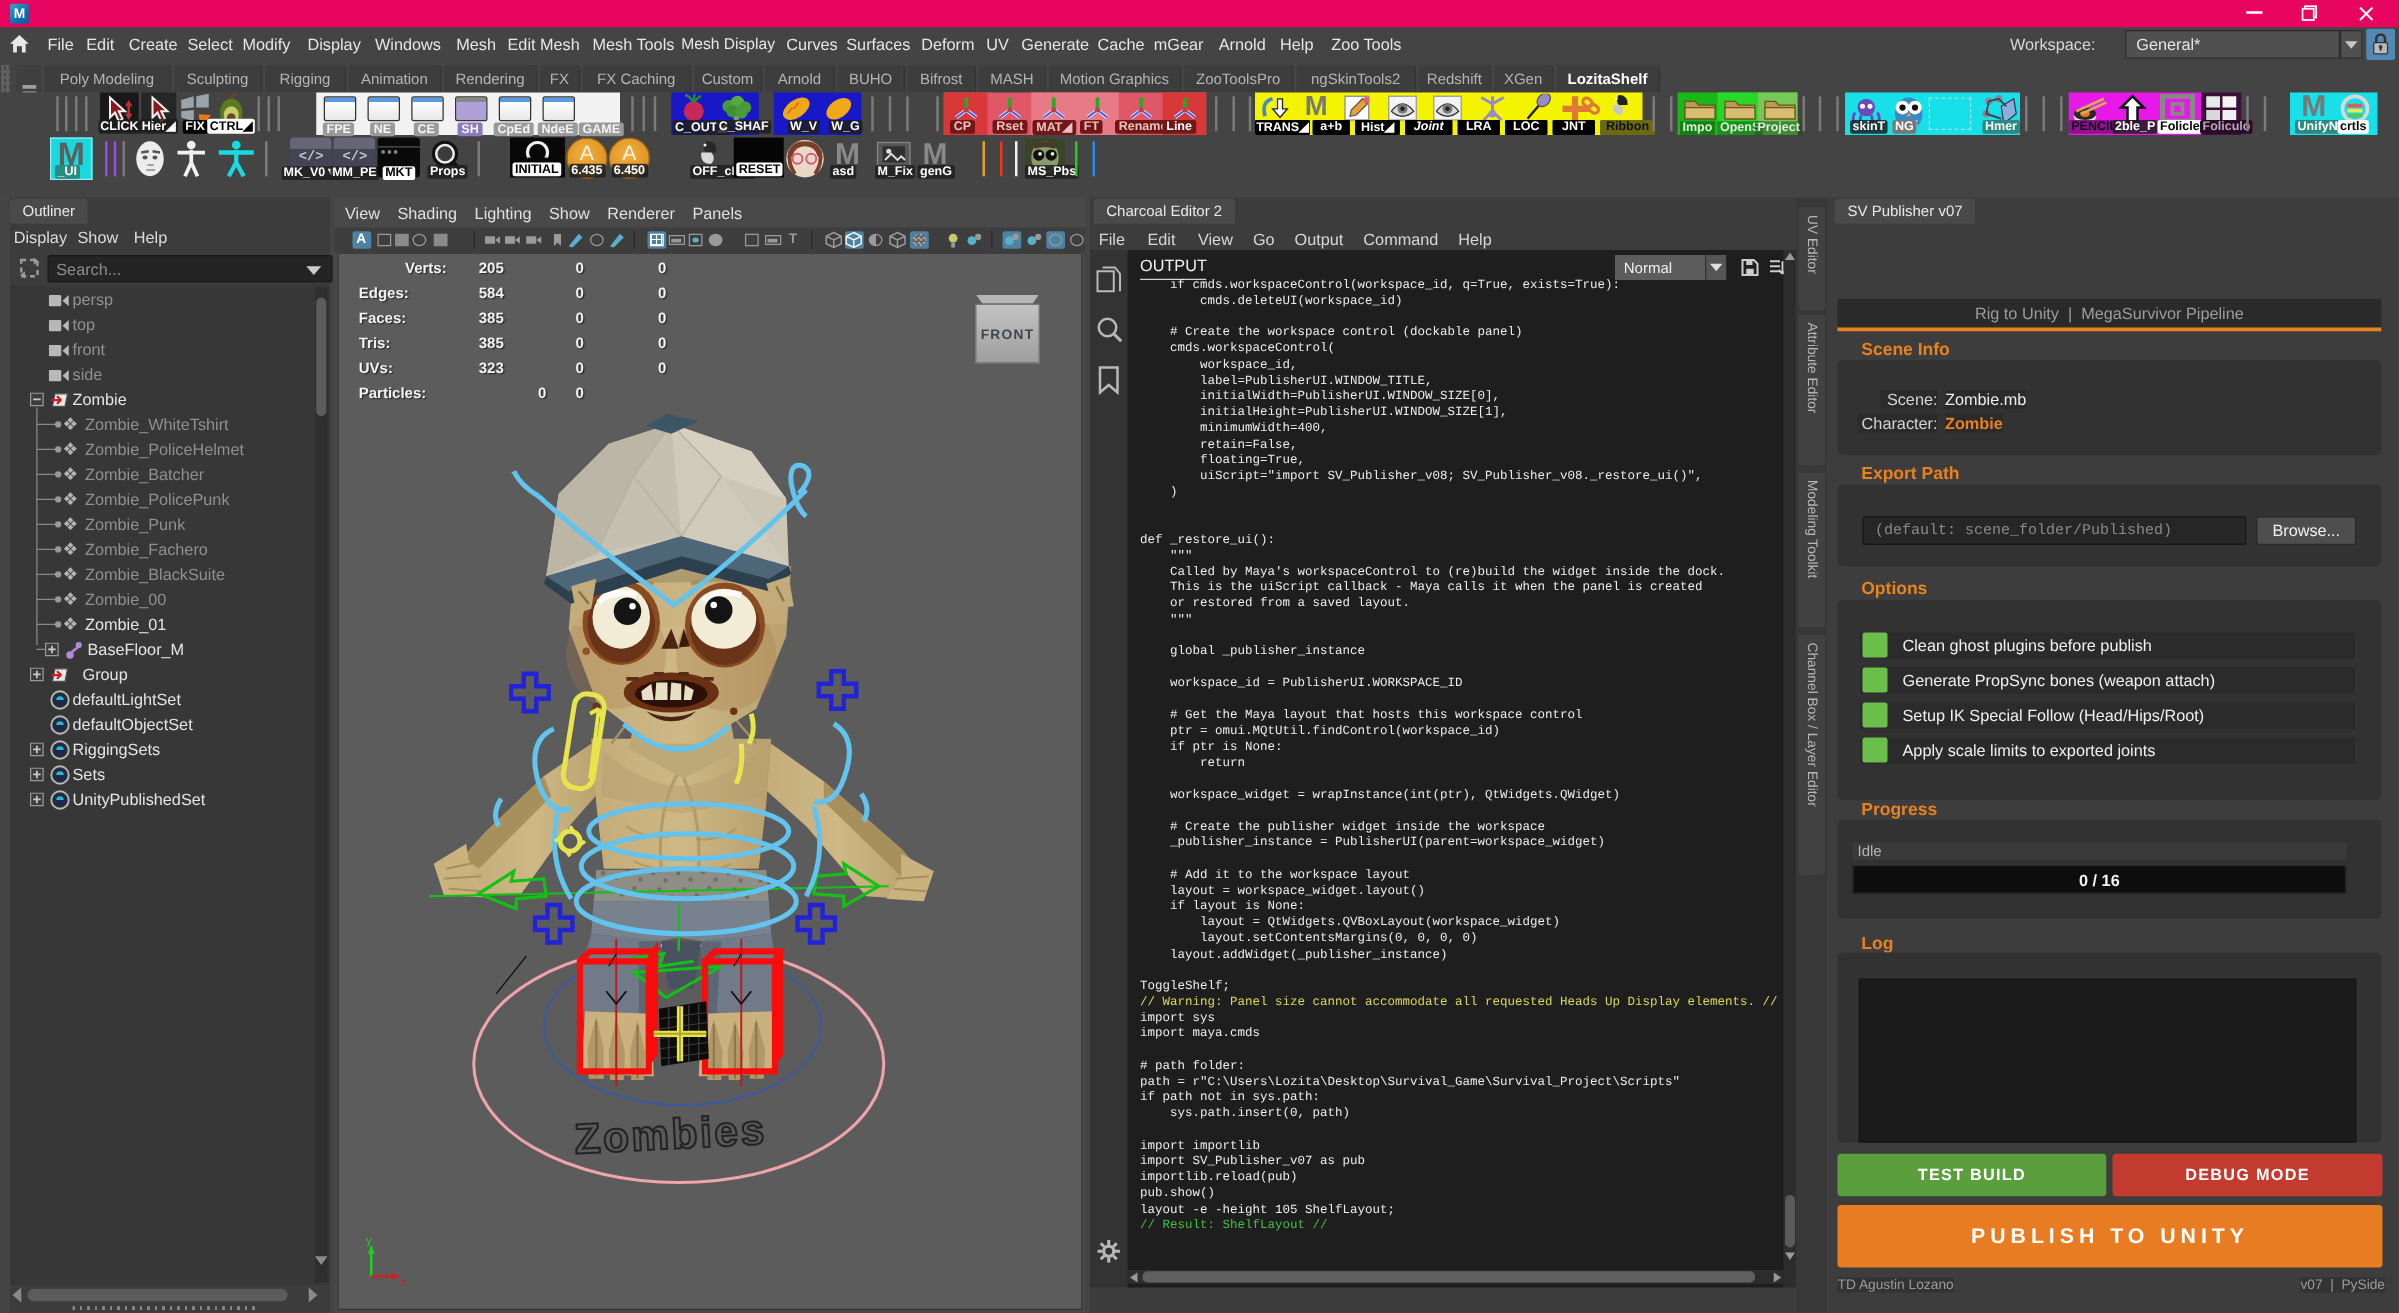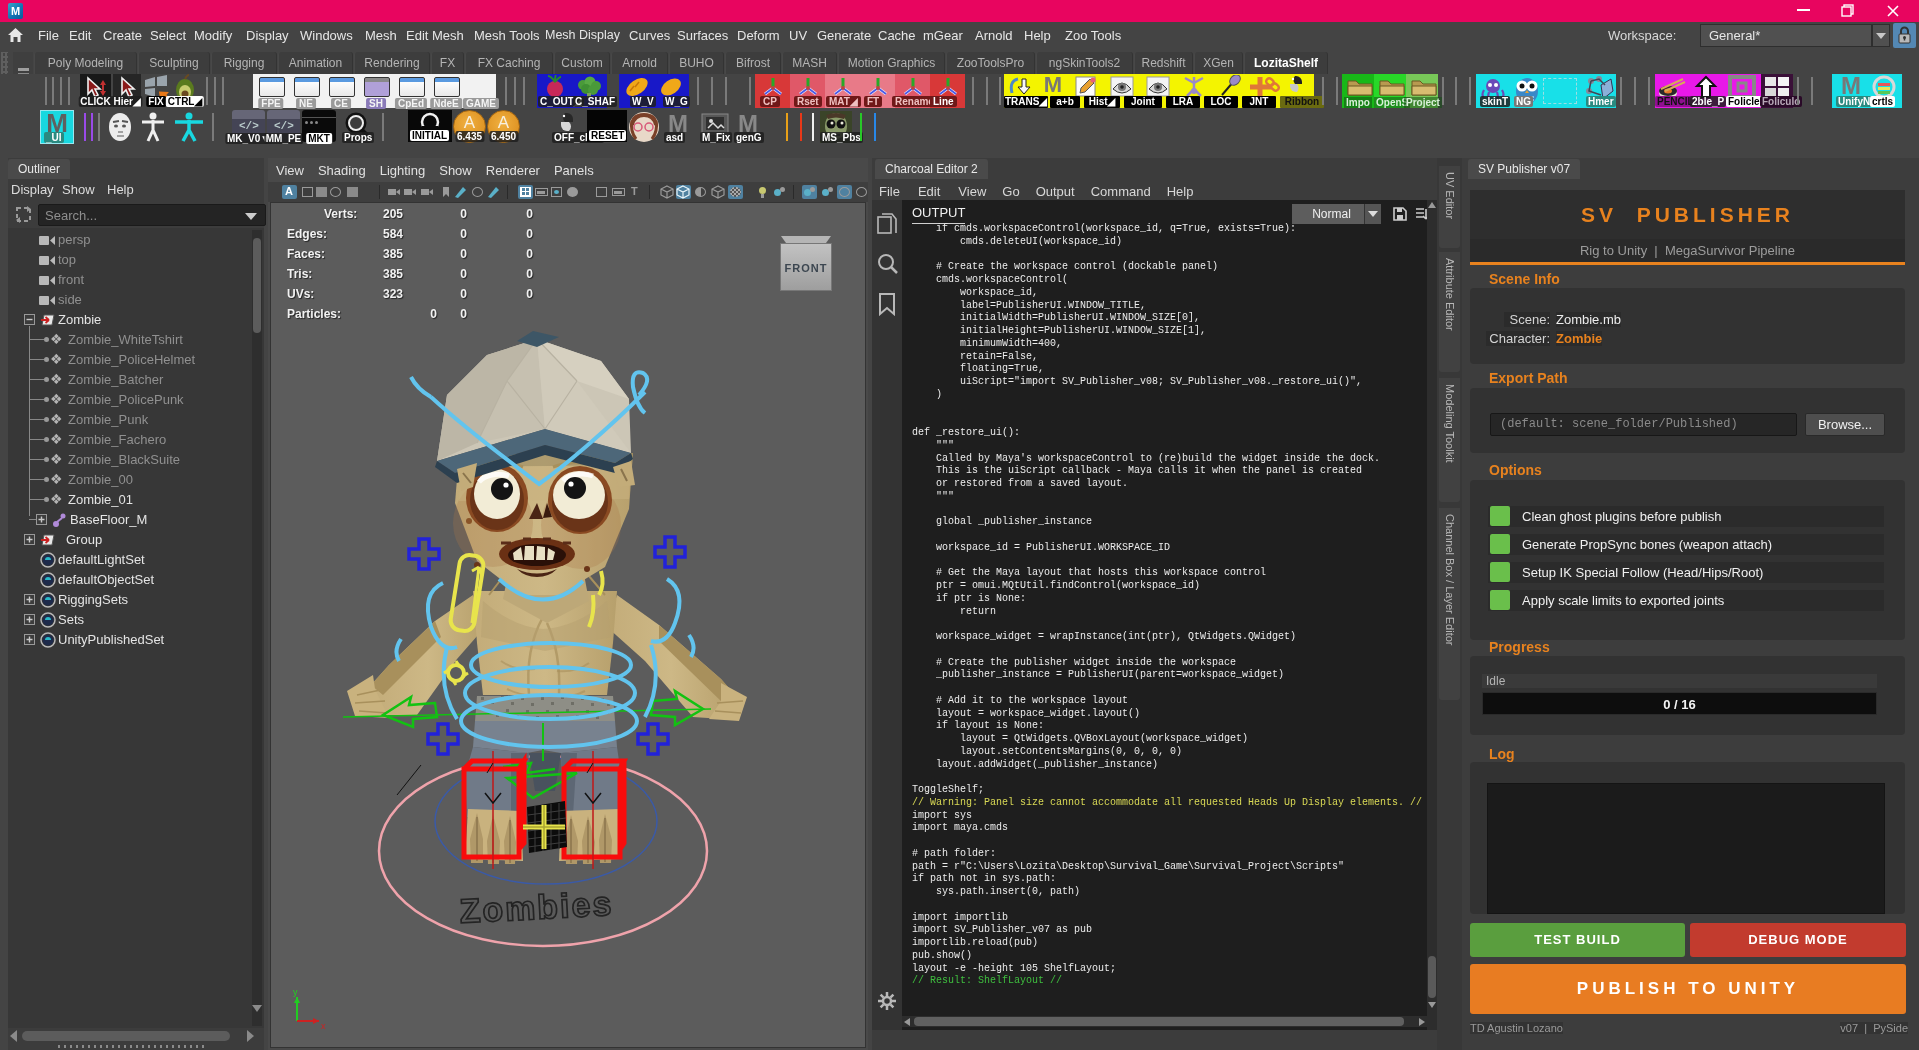--- a/index.html
+++ b/index.html
@@ -326,21 +326,21 @@
       <rect x="25" y="9" width="8" height="6" rx="3" fill="none" stroke="#e07838" stroke-width="2.5" transform="rotate(40 29 12)"></rect>
     </svg>
   <svg style="position:absolute;left:1283px;top:0px;" width="26" height="20">
       <path d="M13 2 a6 6 0 0 1 6 6 v2 h-7 a6 6 0 0 1 0 -8 z" fill="#222"></path>
       <path d="M13 18 a6 6 0 0 1 -6 -6 v-2 h7 a6 6 0 0 1 0 8 z" fill="#c8c8c8"></path>
       <circle cx="10" cy="5" r="1.2" fill="#fff"></circle>
     </svg>
   <div class="ylabel" style="left:1004px;width:44px;">TRANS◢</div>
   <div class="ylabel" style="left:1050px;width:30px;">a+b</div>
   <div class="ylabel" style="left:1084px;width:36px;">Hist◢</div>
-  <div class="ylabel" style="left:1124px;width:38px;">Joint</div>
+  <div class="ylabel" style="left:1124px;width:38px;font-style:italic;">Joint</div>
   <div class="ylabel" style="left:1166px;width:34px;">LRA</div>
   <div class="ylabel" style="left:1204px;width:34px;">LOC</div>
   <div class="ylabel" style="left:1242px;width:34px;">JNT</div>
   <div class="ylabel" style="left:1280px;width:44px;background:#6a6a10;color:#111;">Ribbon</div>
   <div class="sep" style="left:1322px;top:3px;"></div><div class="sep" style="left:1336px;top:3px;"></div>
   
   <div style="position:absolute;left:1342px;top:0px;width:96px;height:34px;background:#18b818;"></div>
   <div style="position:absolute;left:1374px;top:0px;width:32px;height:34px;background:#28d828;"></div>
   <div style="position:absolute;left:1406px;top:0px;width:32px;height:34px;background:#78c858;"></div>
   <svg class="fold" style="left:1346px;" width="28" height="20">
@@ -1077,21 +1077,21 @@
       </svg>
 <svg style="position:absolute;left:4px;top:790px;" width="22" height="22">
         <circle cx="11" cy="11" r="4" fill="none" stroke="#b8b8b8" stroke-width="2.5"></circle>
         <g stroke="#b8b8b8" stroke-width="2.5">
           <path d="M11 2 v4 M11 16 v4 M2 11 h4 M16 11 h4 M4.6 4.6 l2.8 2.8 M14.6 14.6 l2.8 2.8 M4.6 17.4 l2.8 -2.8 M14.6 7.4 l2.8 -2.8"></path>
         </g>
       </svg>
 </div>
   <div id="ccedit">
     <div style="position:absolute;left:10px;top:5px;color:#f0f0f0;font-size:13px;border-bottom:1px solid #d0d0d0;padding-bottom:3px;">OUTPUT</div>
-    <div style="position:absolute;left:390px;top:4px;width:72px;height:20px;background:#5d5d5d;color:#efefef;font-size:12px;line-height:20px;padding-left:7px;text-align:center;">Normal</div>
+    <div style="position:absolute;left:390px;top:4px;width:72px;height:20px;background:#5d5d5d;color:#efefef;font-size:12px;line-height:20px;padding-left:7px;">Normal</div>
     <div style="position:absolute;left:462px;top:4px;width:17px;height:20px;background:#555;border-left:1px solid #333;">
         <div style="width:0;height:0;border-left:5px solid transparent;border-right:5px solid transparent;border-top:6px solid #ddd;margin:7px auto;"></div>
       </div>
     <svg style="position:absolute;left:490px;top:6px;" width="16" height="16">
         <path d="M2 2 h9 l3 3 v9 h-12 z" fill="none" stroke="#ccc" stroke-width="1.6"></path>
         <rect x="5" y="9" width="6" height="5" fill="#ccc"></rect>
         <rect x="5" y="2" width="5" height="4" fill="#ccc"></rect>
       </svg>
     <svg style="position:absolute;left:512px;top:6px;" width="16" height="16">
         <path d="M2 3 h8 M2 7 h8 M2 11 h8 M12 3 v10 M12 13 l-3 -3 M12 13 l3 -3" stroke="#ccc" stroke-width="1.6" fill="none"></path>
@@ -1179,23 +1179,20 @@
   <div class="vtab" style="top:220px;height:124px;">
       <span>Modeling Toolkit</span>
     </div>
   <div class="vtab" style="top:350px;height:192px;">
       <span>Channel Box / Layer Editor</span>
     </div>
 </div>
 
 <div class="ptab" style="left:1468px;top:159px;">SV Publisher v07</div>
 <div id="publisher">
-  <div class="pbox" style="left:8px;top:32px;width:435px;height:49px;background:#2e2e2e;border-radius:0;">
-    <div style="position:absolute;width:100%;top:13px;text-align:center;color:#e8821e;font-weight:bold;font-size:21px;letter-spacing:4px;">SV&nbsp;&nbsp;PUBLISHER</div>
-  </div>
   <div style="position:absolute;left:8px;top:81px;width:435px;height:23px;background:#2a2a2a;text-align:center;color:#9c9c9c;font-size:13px;line-height:23px;">Rig to Unity &nbsp;|&nbsp; MegaSurvivor Pipeline</div>
   <div style="position:absolute;left:8px;top:104px;width:435px;height:3px;background:#e8821e;"></div>
   <div class="sect" style="left:27px;top:113px;">Scene Info</div>
   <div class="pbox" style="left:8px;top:130px;width:435px;height:76px;">
     <span style="position:absolute;left:34px;top:24px;width:46px;text-align:right;color:#d4d4d4;font-size:13px;background:#2b2b2b;">Scene:</span>
     <span style="position:absolute;left:86px;top:24px;color:#ececec;font-size:13px;background:#2b2b2b;">Zombie.mb</span>
     <span style="position:absolute;left:16px;top:43px;width:64px;text-align:right;color:#d4d4d4;font-size:13px;background:#2b2b2b;">Character:</span>
     <span style="position:absolute;left:86px;top:43px;color:#e8821e;font-size:13px;font-weight:bold;background:#2b2b2b;">Zombie</span>
   </div>
   <div class="sect" style="left:27px;top:212px;">Export Path</div>

